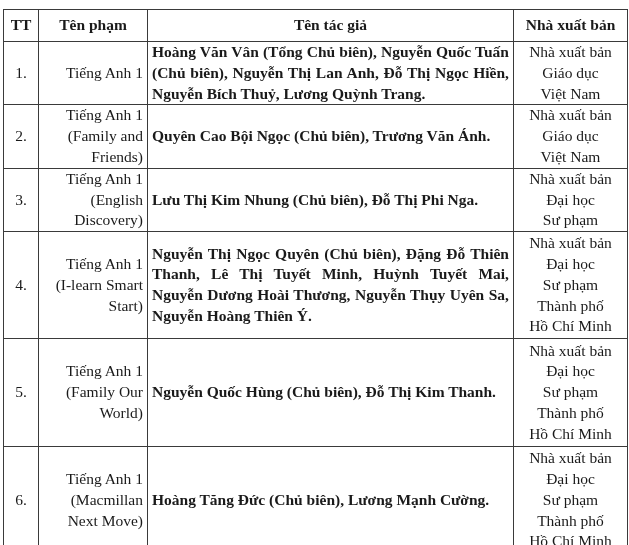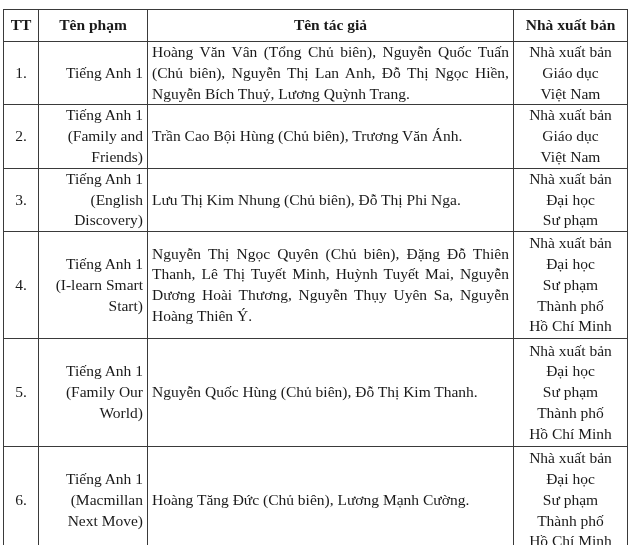--- a/index.html
+++ b/index.html
@@ -35,21 +35,21 @@
       font-weight: bold;
       height: 31px;
       text-align: center;
     }
     col.c-tt { width: 35px; }
     col.c-name { width: 109px; }
     col.c-author { width: 366px; }
     col.c-pub { width: 114px; }
     td.tt { text-align: center; }
     td.name { text-align: right; }
-    td.author { text-align: justify; text-align-last: left; padding-left: 6px; padding-right: 6px; }
+    td.author { text-align: justify; text-align-last: left; padding-left: 6px; padding-right: 6px; font-weight: bold; }
     td.pub { text-align: center; }
     .line { display: block; }
     tr.r1 td { height: 62px; }
     tr.r2 td { height: 61px; }
     tr.r3 td { height: 61px; }
     tr.r4 td { height: 106px; }
     tr.r5 td { height: 107px; }
     tr.r6 td { height: 106px; }
   </style>
 </head>
@@ -85,21 +85,21 @@
       </td>
     </tr>
 
     <tr class="r2">
       <td class="tt">2.</td>
       <td class="name">
         <span class="line">Tiếng Anh 1</span>
         <span class="line">(Family and</span>
         <span class="line">Friends)</span>
       </td>
-      <td class="author">Trần Cao Bội Hùng (Chủ biên), Trương Văn Ánh.</td>
+      <td class="author">Quyên Cao Bội Ngọc (Chủ biên), Trương Văn Ánh.</td>
       <td class="pub">
         <span class="line">Nhà xuất bản</span>
         <span class="line">Giáo dục</span>
         <span class="line">Việt Nam</span>
       </td>
     </tr>
 
     <tr class="r3">
       <td class="tt">3.</td>
       <td class="name">

